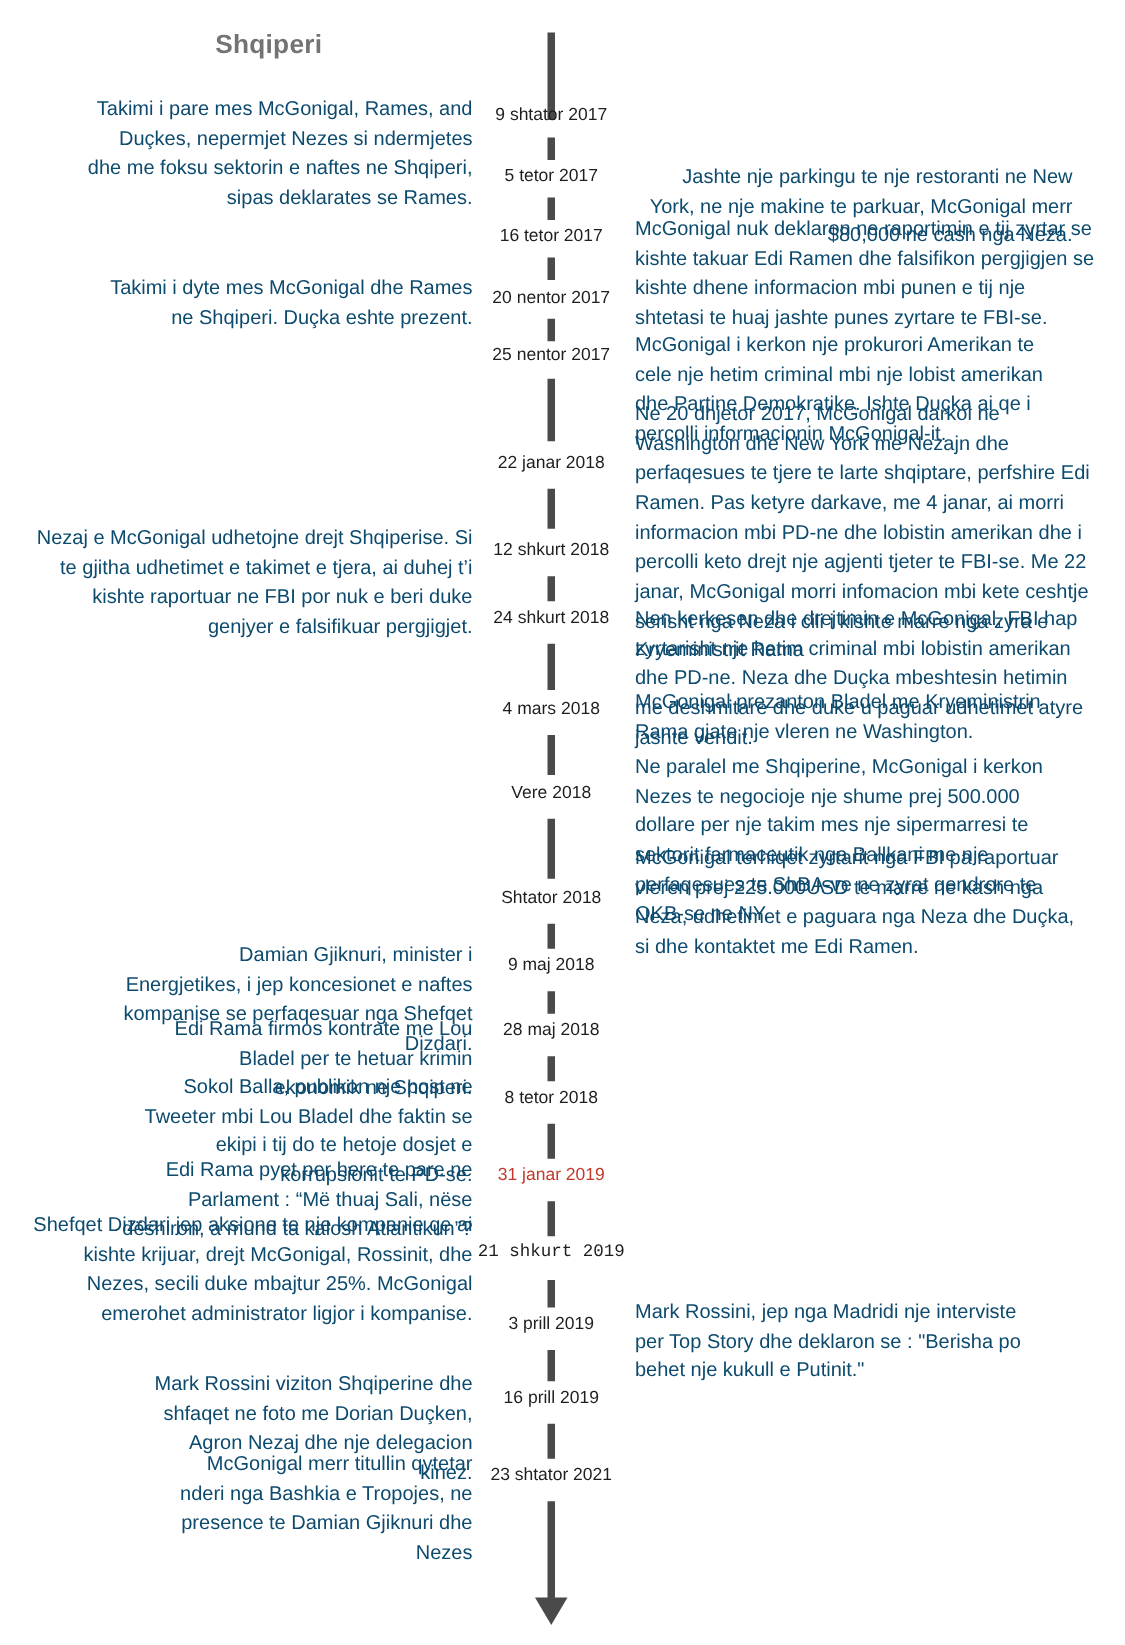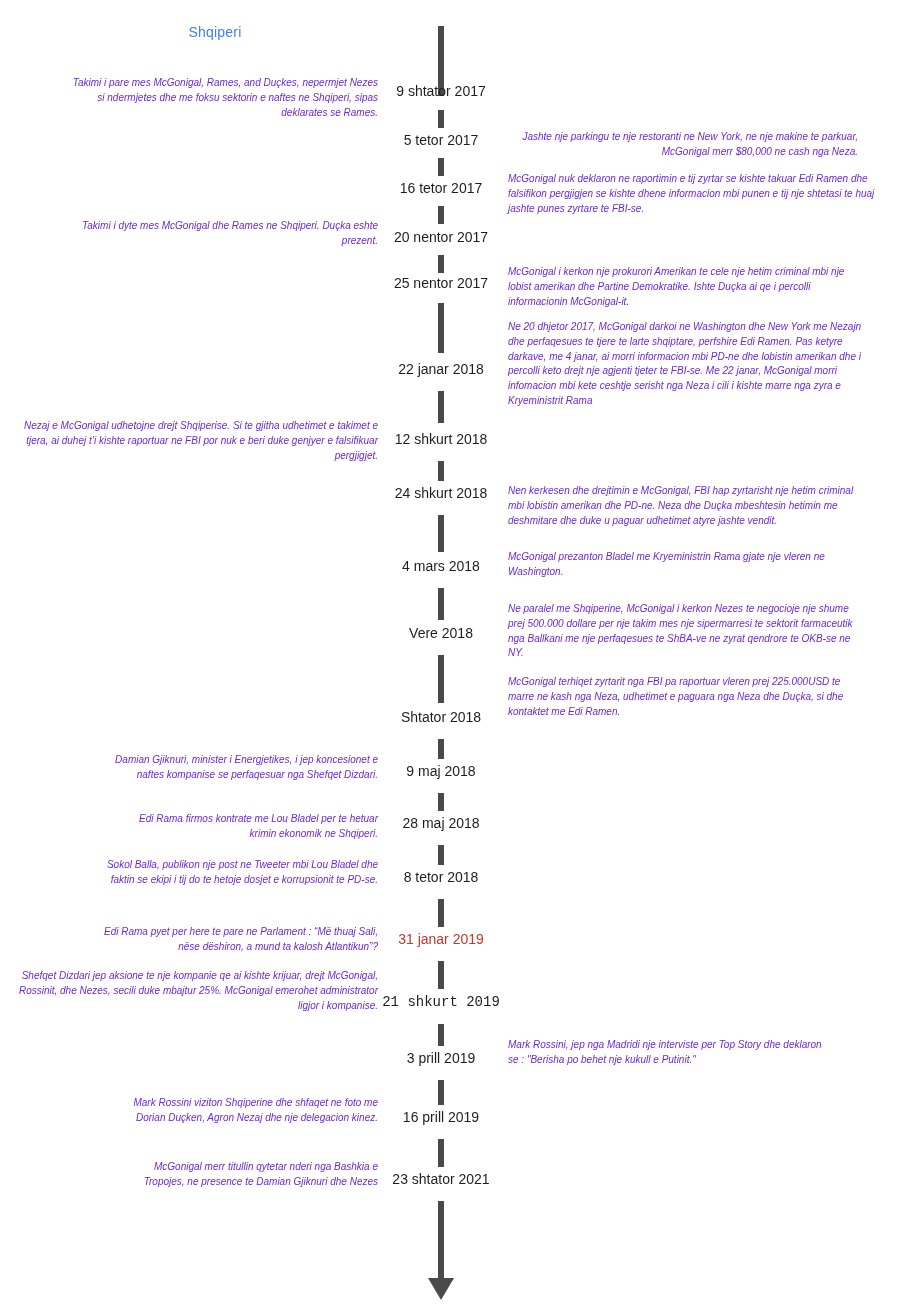--- a/index.html
+++ b/index.html
@@ -16,23 +16,23 @@
     position: relative;
     width: 900px;
     height: 1316px;
     background: #ffffff;
     overflow: hidden;
   }
 
   
   .col-header {
     position: absolute;
-    font-size: 14px;
-    font-weight: normal;
-    color: #3b82f6;
+    font-size: 21px;
+    font-weight: bold;
+    color: #737373;
     letter-spacing: 0.2px;
     white-space: nowrap;
   }
   #header-left  { left: 0;   top: 24px; width: 430px; text-align: center; }
   #header-right { left: 460px; top: 24px; width: 400px; text-align: center; }
 
   
   #axis {
     position: absolute;
     left: 0; top: 0;
@@ -49,24 +49,23 @@
     font-size: 14px;
     color: #1e1e1e;
     white-space: nowrap;
     line-height: 1.15;
   }
   .date.red { color: #C0392B; }
 
   
   .evt {
     position: absolute;
-    font-size: 10px;
+    font-size: 16px;
     line-height: 1.48;
-    color: #6d28d9;
-    font-style: italic;
+    color: #0c4a6e;
   }
   .evt.left {
     text-align: right;
     right: 522px;      
   }
   .evt.right {
     text-align: left;
     left: 508px;
   }
 </style>

